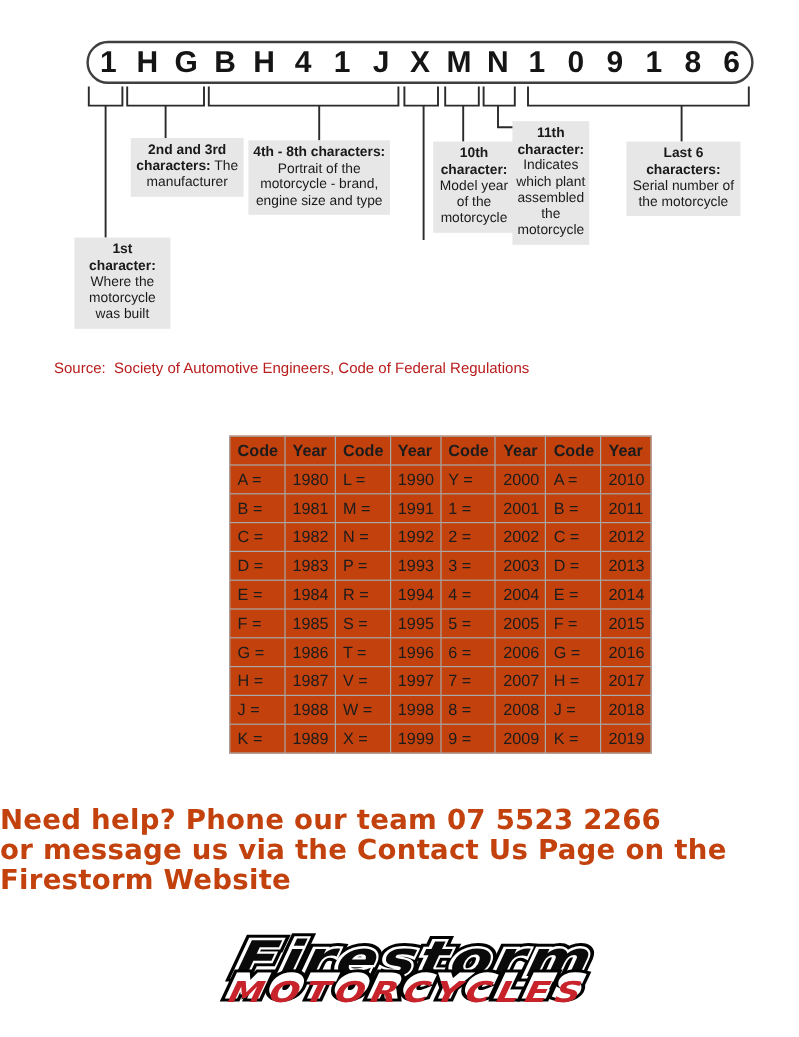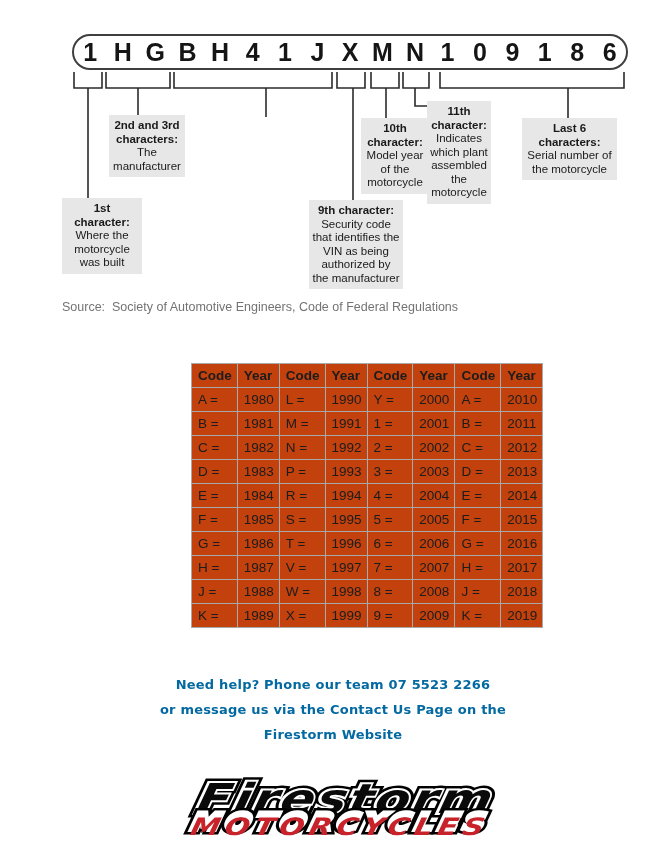--- a/index.html
+++ b/index.html
@@ -21,46 +21,46 @@
   .connectors{position:absolute;left:0;top:0;pointer-events:none;}
   .connectors path{stroke:#2b2b2b;stroke-width:1.6;fill:none;}
   
   .callout{
     position:absolute;background:#e7e7e7;color:#1a1a1a;
     font-size:11.5px;line-height:13.5px;text-align:center;
     padding:4px 3px;box-sizing:border-box;
   }
   .co-title{font-weight:bold;}
   .co-0{left:62px; top:198px;width:80px;}
-  .co-1{left:109px;top:115px;width:76px;}
+  .co-1{left:109px;top:115px;width:94px;}
   .co-2{left:207px;top:117px;width:118px;}
   .co-3{left:309px;top:200px;width:94px;}
   .co-4{left:361px;top:118px;width:68px;}
   .co-5{left:427px;top:101px;width:64px;}
   .co-6{left:522px;top:118px;width:95px;}
   
   .source-note{
-    position:absolute;left:62px;top:300px;font-size:12.5px;color:#737373;
+    position:absolute;left:45px;top:300px;font-size:12.5px;color:#b91c1c;
     white-space:pre;
   }
   
   .year-table-wrap{position:absolute;left:191px;top:363px;}
   table.year-table{border-collapse:collapse;background:#c2410c;}
   table.year-table th,table.year-table td{
     border:1px solid #a9a9a9;font-size:13.5px;color:#1c1c1c;
     padding:3px 5px 3px 6px;text-align:left;height:17px;white-space:nowrap;
   }
   table.year-table th{font-weight:bold;}
   td.code-cell,th.code-col{min-width:26px;}
   td.year-cell,th.year-col{min-width:28px;}
   
   .help-text{
-    position:absolute;left:0;top:672px;width:666px;text-align:center;
-    font-family:"DejaVu Sans",sans-serif;font-weight:bold;font-size:13px;
-    line-height:25px;color:#0369a1;white-space:pre-line;letter-spacing:0.2px;
+    position:absolute;left:0;top:672px;width:666px;
+    font-family:"DejaVu Sans",sans-serif;font-weight:bold;font-size:23px;
+    line-height:25px;color:#c2410c;white-space:pre-line;letter-spacing:0.2px;
   }
   
   .logo{
     position:absolute;left:0;top:779px;width:666px;text-align:center;
     padding-left:22px;box-sizing:border-box;
   }
   .logo-skew{display:inline-block;transform:skewX(-13deg) scaleX(1.22);transform-origin:center;}
   .logo-line{position:relative;display:block;line-height:1;}
   .logo-line .layer{
     display:block;white-space:nowrap;
@@ -119,23 +119,23 @@
     </div>
 
   <div class="callout co-0">
     <span class="co-title">1st character:</span>
     <span class="co-body">Where the motorcycle was built</span>
   </div>
   <div class="callout co-1">
     <span class="co-title">2nd and 3rd characters:</span>
     <span class="co-body">The manufacturer</span>
   </div>
-  <div class="callout co-3">
-    <span class="co-title">9th character:</span>
-    <span class="co-body">Security code that identifies the VIN as being authorized by the manufacturer</span>
+  <div class="callout co-2">
+    <span class="co-title">4th - 8th characters:</span>
+    <span class="co-body">Portrait of the motorcycle - brand, engine size and type</span>
   </div>
   <div class="callout co-4">
     <span class="co-title">10th character:</span>
     <span class="co-body">Model year of the motorcycle</span>
   </div>
   <div class="callout co-5">
     <span class="co-title">11th character:</span>
     <span class="co-body">Indicates which plant assembled the motorcycle</span>
   </div>
   <div class="callout co-6">

